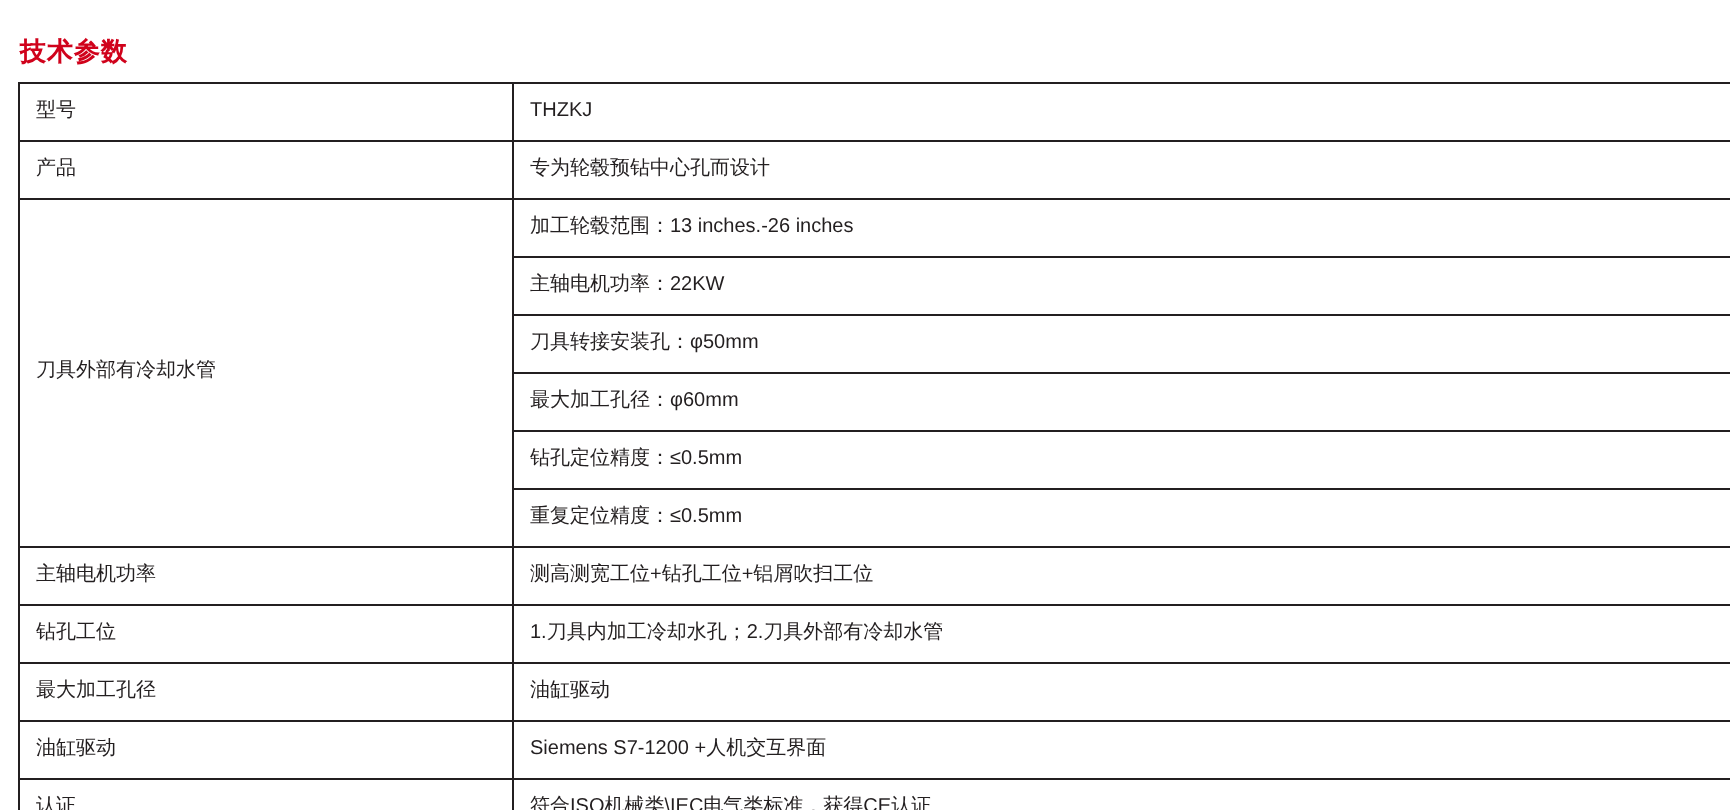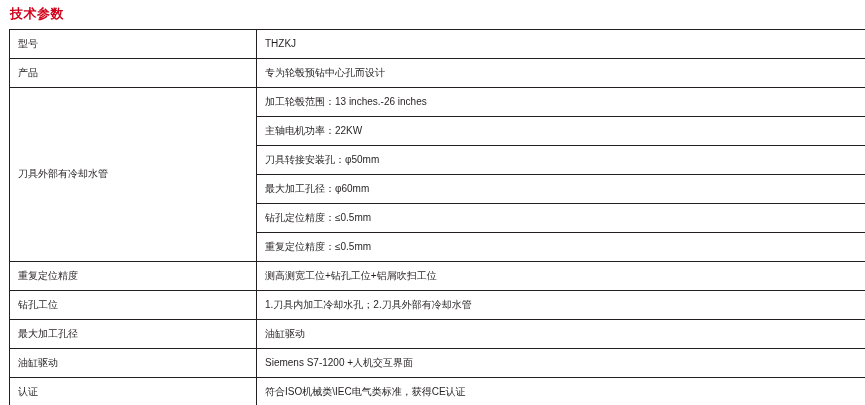--- a/index.html
+++ b/index.html
@@ -17,21 +17,21 @@
   .page {
     position: relative;
     width: 865px;
     height: 405px;
     box-sizing: border-box;
   }
   .section-title {
     font-size: 13px;
     font-weight: bold;
     color: #d0021b;
-    padding: 5px 10px 6px 10px;
+    padding: 17px 10px 6px 10px;
     letter-spacing: 0.5px;
   }
   table.spec {
     border-collapse: collapse;
     width: 847px;
     margin-left: 9px;
     table-layout: fixed;
   }
   table.spec td {
     border: 1px solid #231f20;
@@ -78,21 +78,21 @@
       <tr>
         <td class="value">最大加工孔径：φ60mm</td>
       </tr>
       <tr>
         <td class="value">钻孔定位精度：≤0.5mm</td>
       </tr>
       <tr>
         <td class="value">重复定位精度：≤0.5mm</td>
       </tr>
       <tr>
-        <td class="label">重复定位精度</td>
+        <td class="label">主轴电机功率</td>
         <td class="value">测高测宽工位+钻孔工位+铝屑吹扫工位</td>
       </tr>
       <tr>
         <td class="label">钻孔工位</td>
         <td class="value">1.刀具内加工冷却水孔；2.刀具外部有冷却水管</td>
       </tr>
       <tr>
         <td class="label">最大加工孔径</td>
         <td class="value">油缸驱动</td>
       </tr>

